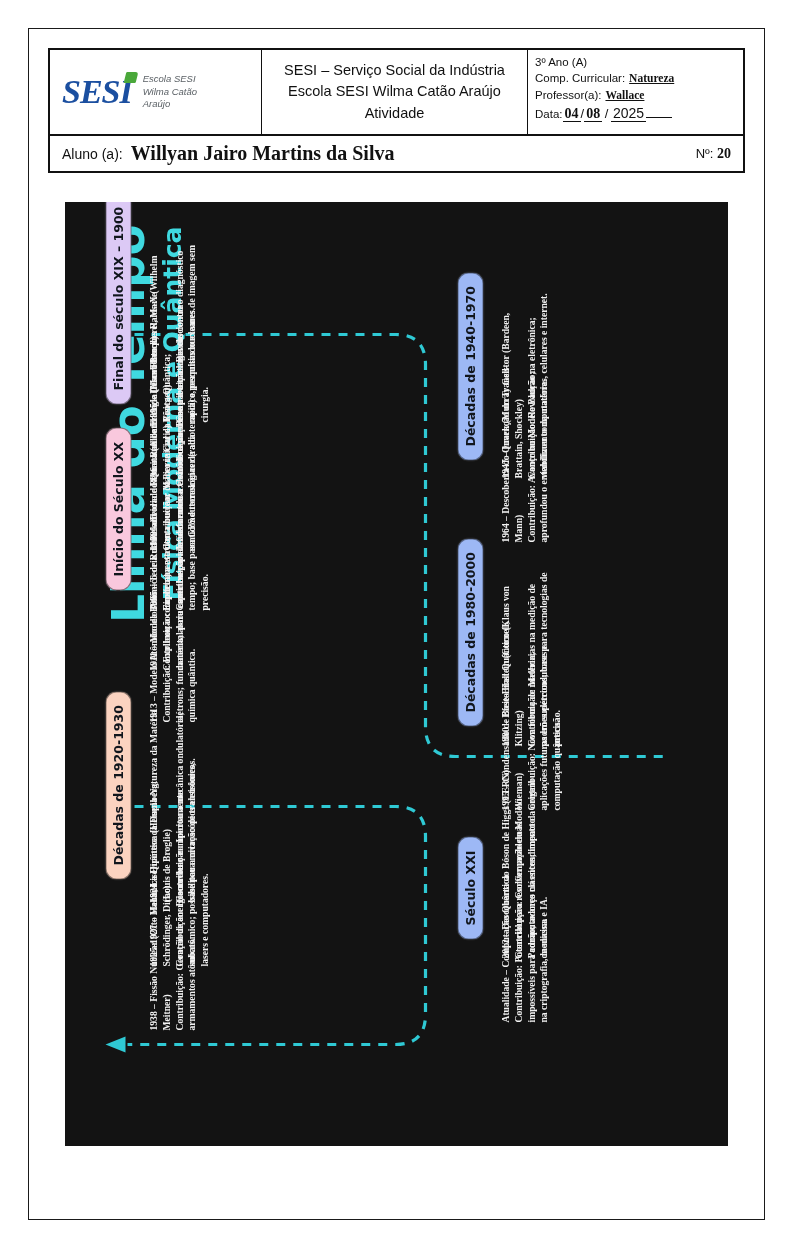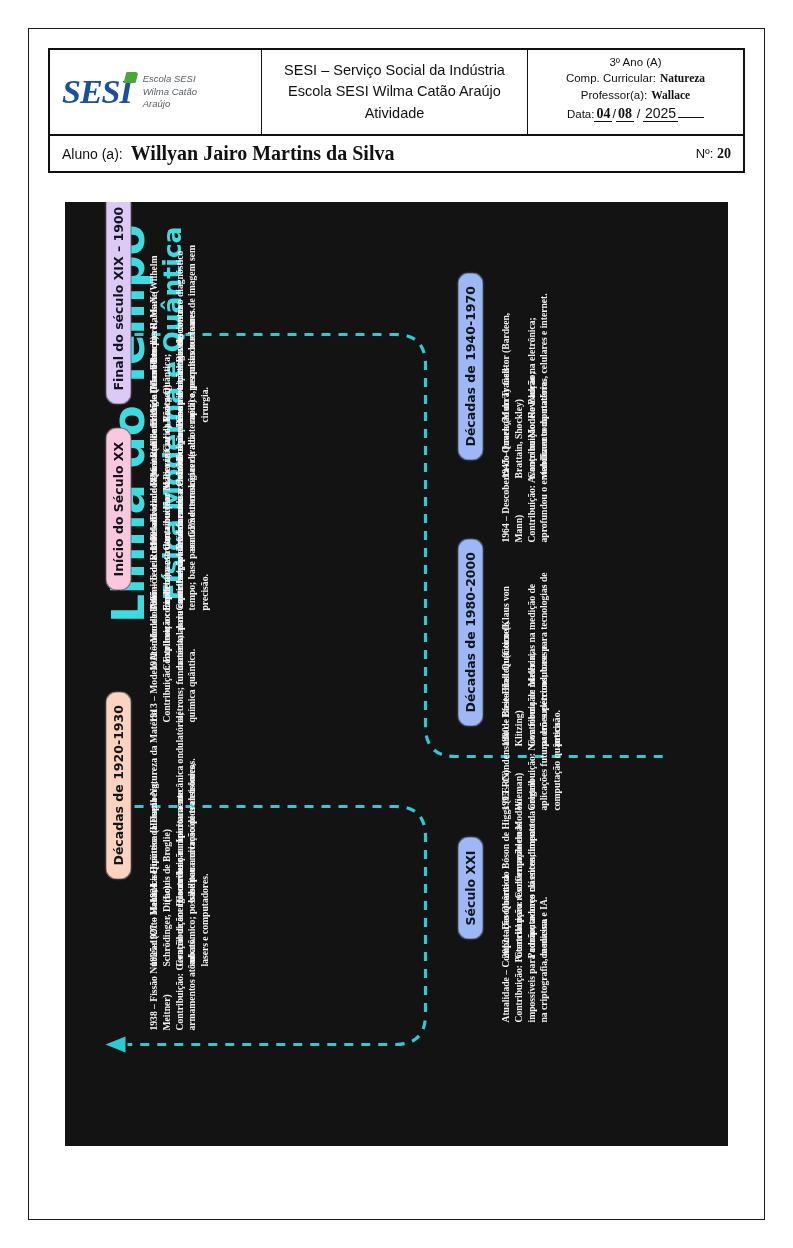--- a/index.html
+++ b/index.html
@@ -86,28 +86,28 @@
     color: #111;
     line-height: 1.45;
     padding: 0 6px;
   }
   .hdr-right {
     width: 215px;
     padding: 4px 7px 0 7px;
     font-size: 11.5px;
     color: #111;
     line-height: 1.42;
-    text-align: center;
   }
   .hdr-right .lbl { font-size: 11.5px; }
   .hdr-right .val {
     font-family: "Liberation Serif", serif;
     font-weight: bold;
     font-size: 11.5px;
     margin-left: 4px;
+    text-decoration: underline;
   }
   .hdr-right .dataline {
     font-size: 13px;
     margin-top: 1px;
     white-space: nowrap;
   }
   .hdr-right .dataline .d {
     font-family: "Liberation Serif", serif;
     font-weight: bold;
     font-size: 14px;

